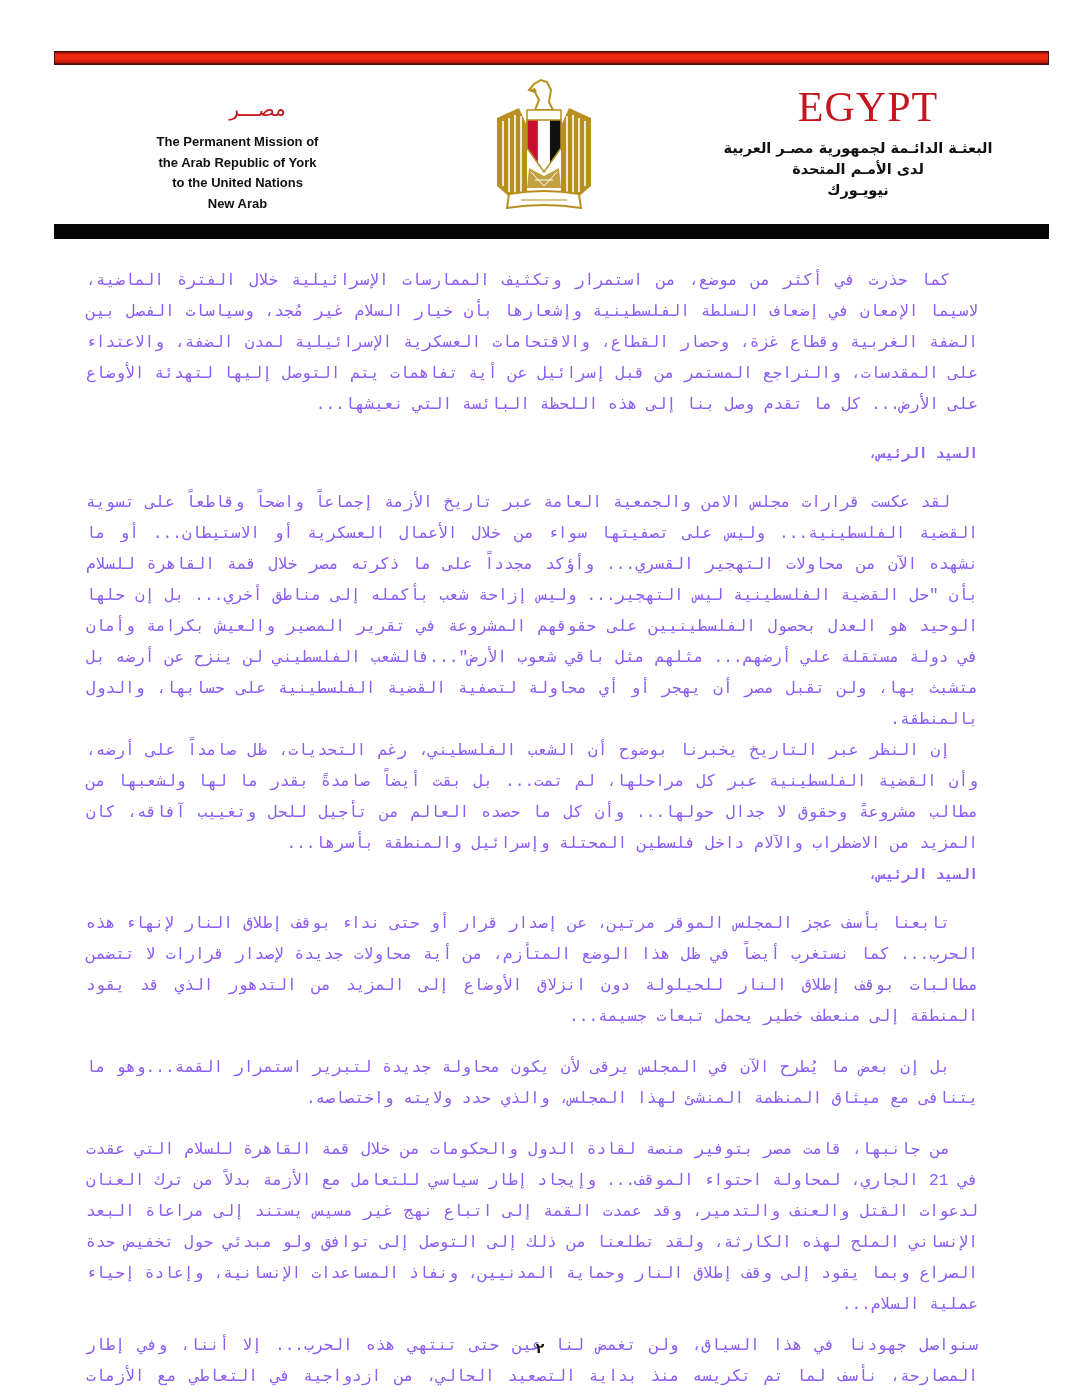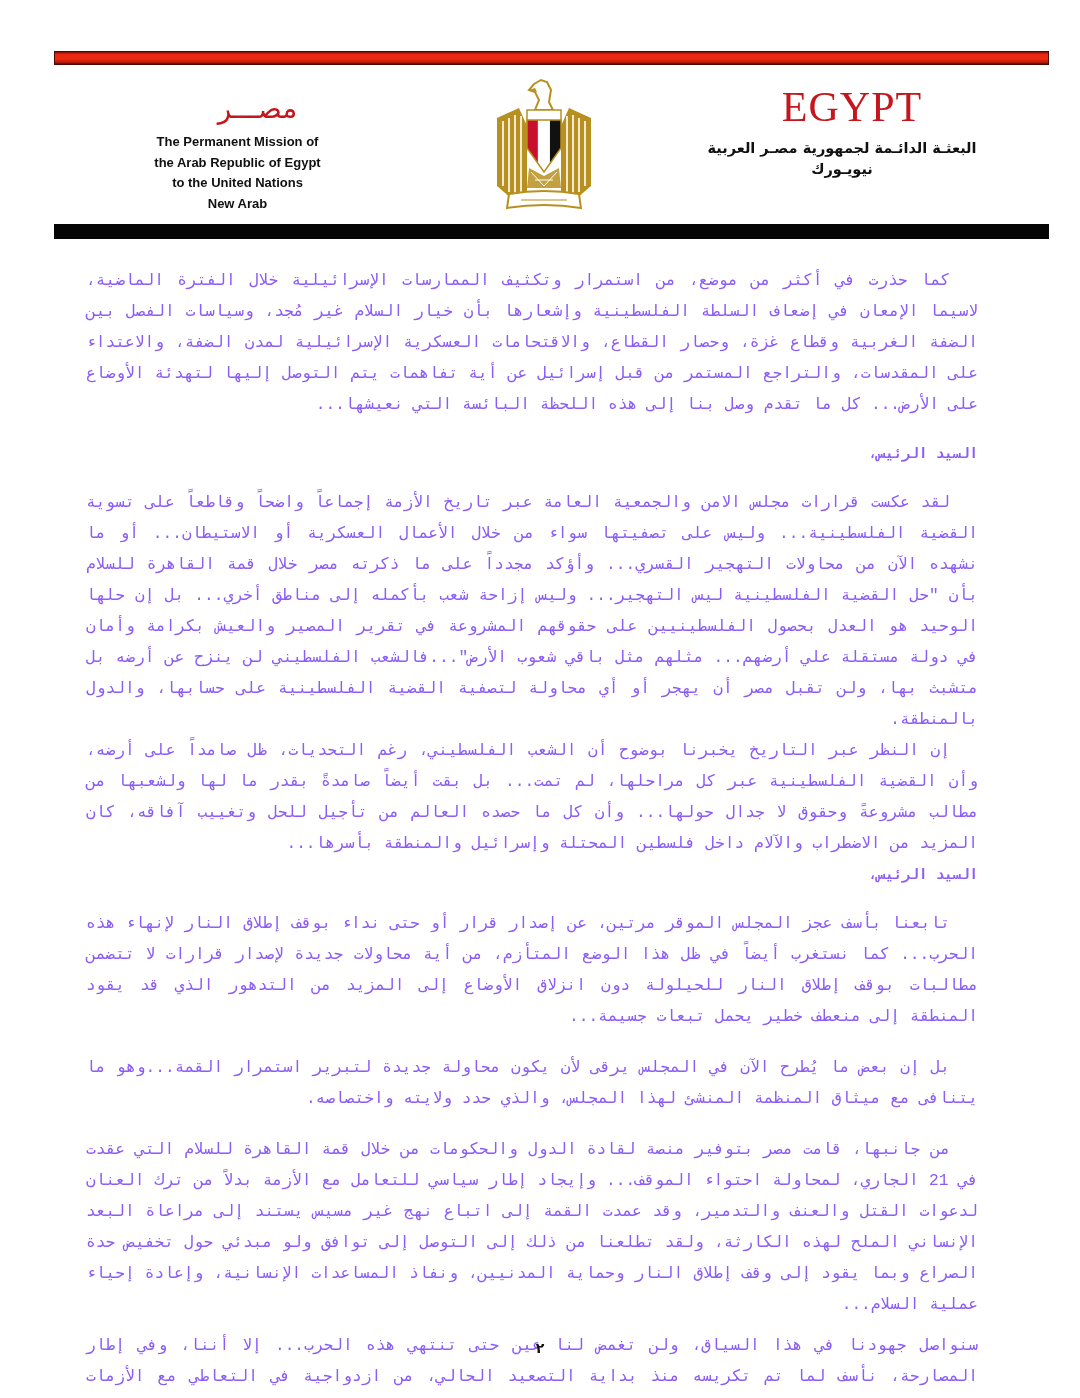--- a/index.html
+++ b/index.html
@@ -36,21 +36,21 @@
     .header-left {
       position: absolute;
       left: 110px;
       top: 90px;
       width: 255px;
       text-align: center;
     }
     .misr-ar {
       font-family: "DejaVu Sans", sans-serif;
       color: #c4161c;
-      font-size: 28px;
+      font-size: 20px;
       line-height: 38px;
       direction: rtl;
       margin-left: 40px;
       letter-spacing: 1px;
     }
     .mission-en {
       font-family: "Liberation Sans", sans-serif;
       font-weight: bold;
       font-size: 13px;
       line-height: 20.5px;
@@ -59,21 +59,21 @@
     }
     .emblem {
       position: absolute;
       left: 489px;
       top: 76px;
       width: 110px;
       height: 140px;
     }
     .header-right {
       position: absolute;
-      left: 692px;
+      left: 708px;
       top: 84px;
       width: 300px;
       text-align: center;
     }
     .egypt-en {
       font-family: "Liberation Serif", serif;
       color: #c4161c;
       font-size: 42px;
       line-height: 46px;
       letter-spacing: 1px;
@@ -129,21 +129,21 @@
   </style>
 </head>
 <body>
 
 <div class="red-bar"></div>
 
 <div class="header-left">
   <div class="misr-ar">مصـــر</div>
   <div class="mission-en">
     <div>The Permanent Mission of</div>
-    <div>the Arab Republic of Egypt</div>
+    <div>the Arab Republic of York</div>
     <div>to the United Nations</div>
     <div>New Arab</div>
   </div>
 </div>
 
 <div class="emblem">
   <svg width="110" height="140" viewBox="0 0 110 140" xmlns="http://www.w3.org/2000/svg">
 
     <g fill="#b8901f">
       <path d="M8 42 L30 32 L38 50 L38 118 L22 122 L8 110 Z"></path>
@@ -183,20 +183,21 @@
     <g stroke="#b8901f" stroke-width="1.2">
       <line x1="32" y1="124" x2="78" y2="124"></line>
     </g>
   </svg>
 </div>
 
 <div class="header-right">
   <div class="egypt-en">EGYPT</div>
   <div class="mission-ar">
     <div>البعثـة الدائـمة لجمهورية مصـر العربية</div>
+    <div>لدى الأمـم المتحدة</div>
     <div>نيويـورك</div>
   </div>
 </div>
 
 <div class="black-bar"></div>
 
 <div class="content">
   <p class="para">كما حذرت في أكثر من موضع، من استمرار وتكثيف الممارسات الإسرائيلية خلال الفترة الماضية، لاسيما الإمعان في إضعاف السلطة الفلسطينية وإشعارها بأن خيار السلام غير مُجد، وسياسات الفصل بين الضفة الغربية وقطاع غزة، وحصار القطاع، والاقتحامات العسكرية الإسرائيلية لمدن الضفة، والاعتداء على المقدسات، والتراجع المستمر من قبل إسرائيل عن أية تفاهمات يتم التوصل إليها لتهدئة الأوضاع على الأرض...  كل ما تقدم وصل بنا إلى هذه اللحظة البائسة التي نعيشها...</p>
   <div class="gap-m"></div>
   <p class="heading">السيد الرئيس،</p>

